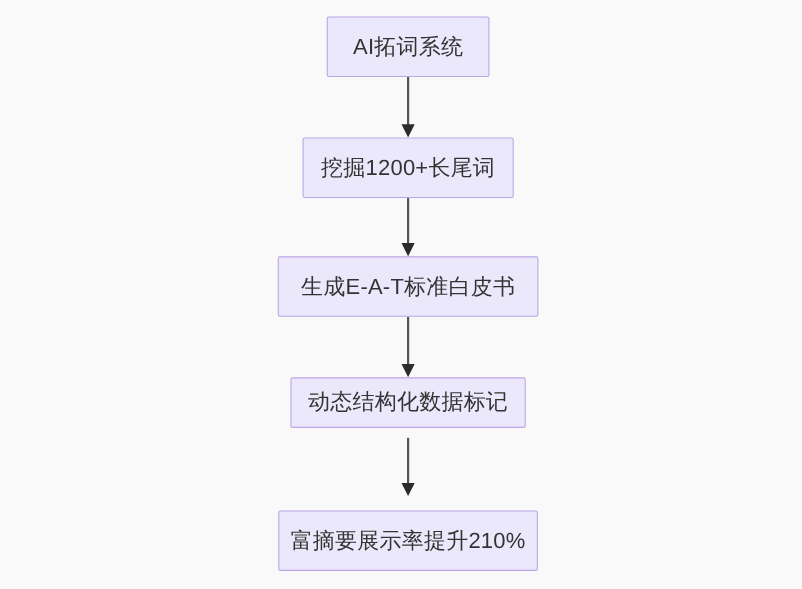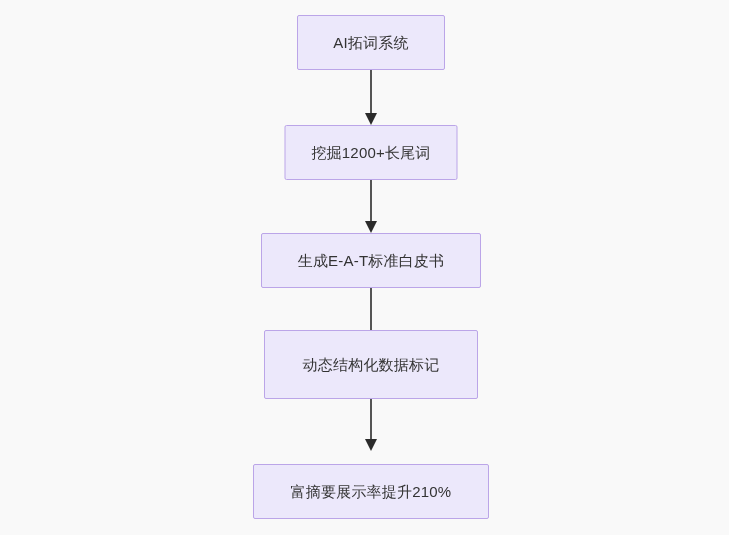--- a/index.html
+++ b/index.html
@@ -21,21 +21,21 @@
   .node {
     position: absolute;
     box-sizing: border-box;
     background: #ece8fb;
     border: 1.5px solid #bba5e8;
     border-radius: 2px;
     display: flex;
     align-items: center;
     justify-content: center;
     color: #333333;
-    font-size: 15px;
+    font-size: 20px;
     line-height: 1;
     letter-spacing: 0.2px;
     white-space: nowrap;
     transform: translateX(-50%);
   }
   .edge {
     position: absolute;
     transform: translateX(-50%);
     overflow: visible;
   }
@@ -70,29 +70,29 @@
 
   <svg class="edge" style="left:371px; top:398px; width:20px; height:53px;" viewBox="0 0 20 53">
     <path class="edge-line" d="M10 0 L10 44"></path>
     <polygon class="edge-head" points="10,53 4,41 16,41"></polygon>
   </svg>
 
   <div class="node" style="left:371px; top:15px; width:148px; height:55px;">
     <span>AI拓词系统</span>
   </div>
 
-  <div class="node" style="left:371px; top:125px; width:173px; height:55px;">
+  <div class="node" style="left:371px; top:125px; width:192px; height:55px;">
     <span>挖掘1200+长尾词</span>
   </div>
 
-  <div class="node" style="left:371px; top:233px; width:220px; height:55px;">
+  <div class="node" style="left:371px; top:233px; width:237px; height:55px;">
     <span>生成E-A-T标准白皮书</span>
   </div>
 
-  <div class="node" style="left:371px; top:330px; width:214px; height:69px;justify-content:center;">
+  <div class="node" style="left:371px; top:343px; width:214px; height:46px;justify-content:center;">
     <span>动态结构化数据标记</span>
   </div>
 
   <div class="node" style="left:371px; top:464px; width:236px; height:55px;">
     <span>富摘要展示率提升210%</span>
   </div>
 
 </div>
 
 </body></html>

